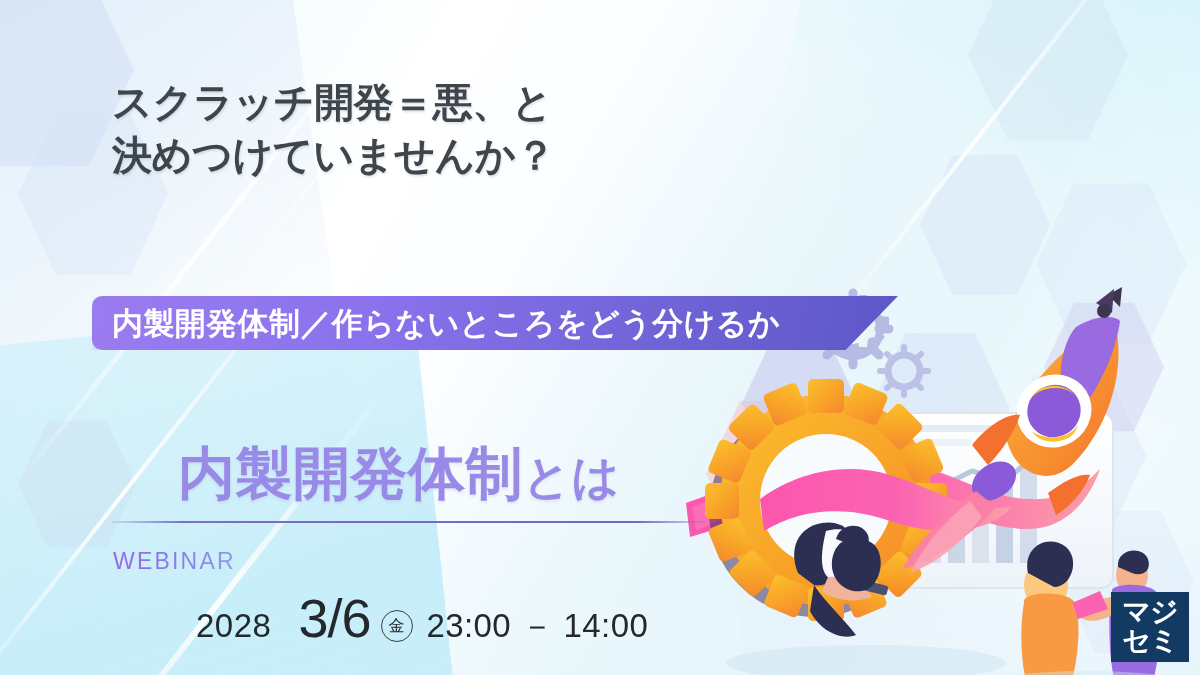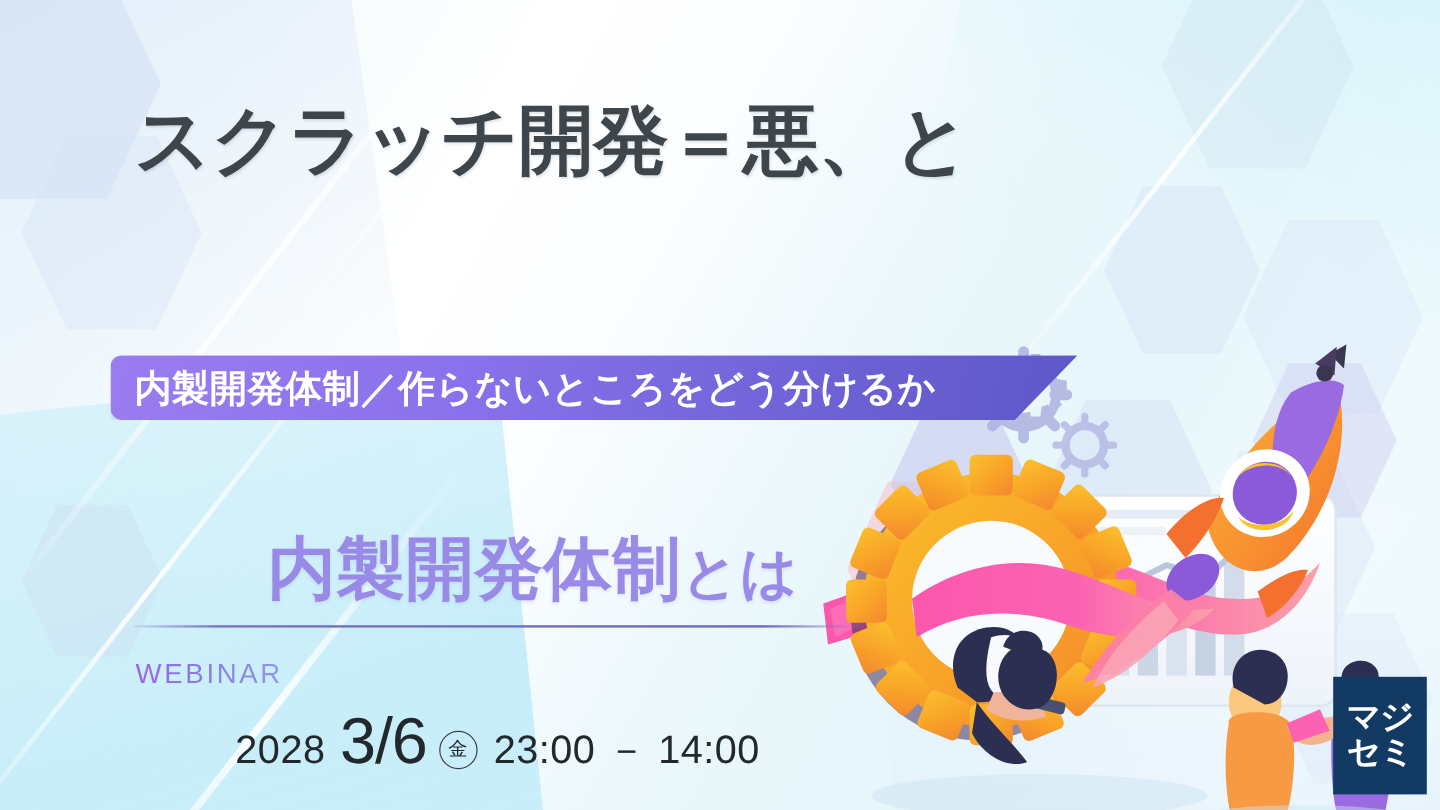--- a/index.html
+++ b/index.html
@@ -64,21 +64,21 @@
     position:absolute;
     clip-path: polygon(25% 2%, 75% 2%, 100% 50%, 75% 98%, 25% 98%, 0% 50%);
   }
 
   
   .headline {
     position:absolute;
     left: 112px;
     top: 76px;
     color: #3e454b;
-    font-size: 63px;
+    font-size: 40px;
     font-weight: 700;
     line-height: 1.33;
     letter-spacing: -0.5px;
     white-space: nowrap;
     text-shadow: 1px 2px 2px rgba(120,135,150,.22);
   }
   .headline .ln { display:block; }
 
   
   .ribbon {
@@ -122,21 +122,20 @@
   .sub2 {
     position:absolute;
     left: 178px;
     top: 436px;
     color: #9a8ae8;
     font-size: 57px;
     font-weight: 700;
     letter-spacing: 0.5px;
     white-space: nowrap;
     text-shadow: 0 2px 3px rgba(140,140,200,.18);
-    margin-left: 45px;
   }
   .sub2 .small { font-size: 47px; }
 
   
   .divider {
     position:absolute;
     left: 112px;
     top: 521px;
     width: 594px;
     height: 2px;
@@ -162,38 +161,38 @@
   .daterow {
     position:absolute;
     left: 196px;
     top: 594px;
     display:flex;
     align-items: baseline;
     color: #23282c;
     white-space: nowrap;
   }
   .d-year { font-size: 33px; font-weight: 400; letter-spacing: .5px; }
-  .d-md   { font-size: 54px; font-weight: 400; margin-left: 12px; letter-spacing: -1px; line-height: .9; }
+  .d-md   { font-size: 54px; font-weight: 400; margin-left: 27px; letter-spacing: -1px; line-height: .9; }
   .d-dow-wrap { margin-left: 10px; align-self: center; position:relative; top: 4px;}
   .d-dow {
     display:inline-flex; align-items:center; justify-content:center;
     width: 30px; height: 30px; border-radius: 50%;
     border: 1.6px solid #3c4146;
     font-size: 16px; font-weight: 400; color:#23282c;
     line-height:1;
   }
   .d-time { font-size: 33px; font-weight: 400; margin-left: 14px; letter-spacing: .4px; }
 
   
   .logo {
     position:absolute;
     right: 11px;
     bottom: 13px;
     width: 78px;
-    height: 98px;
+    height: 70px;
     background: #123a63;
     display:flex;
     flex-direction: column;
     align-items:center;
     justify-content:center;
     padding: 2px;
     box-sizing:border-box;
   }
   .logo-line {
     color:#ffffff;
@@ -396,20 +395,21 @@
       <rect x="462" y="394" width="16" height="54" rx="6" fill="#5b3a5c"></rect>
       <path d="M396 318 L 424 306 L 432 324 L 402 334 Z" fill="#fb63b2"></path>
     </g>
 
     <ellipse cx="190" cy="378" rx="140" ry="18" fill="#cfe6f2" opacity=".55"></ellipse>
     <ellipse cx="410" cy="398" rx="96" ry="12" fill="#cfe6f2" opacity=".45"></ellipse>
   </svg>
 
   <div class="headline">
     <span class="ln">スクラッチ開発＝悪、と</span>
+    <span class="ln">決めつけていませんか？</span>
   </div>
 
   <div class="ribbon"></div>
   <div class="ribbon-text">内製開発体制／作らないところをどう分けるか</div>
 
   <div class="sub2">
     <span>内製開発体制</span><span class="small">とは</span>
   </div>
 
   <div class="divider"></div>

